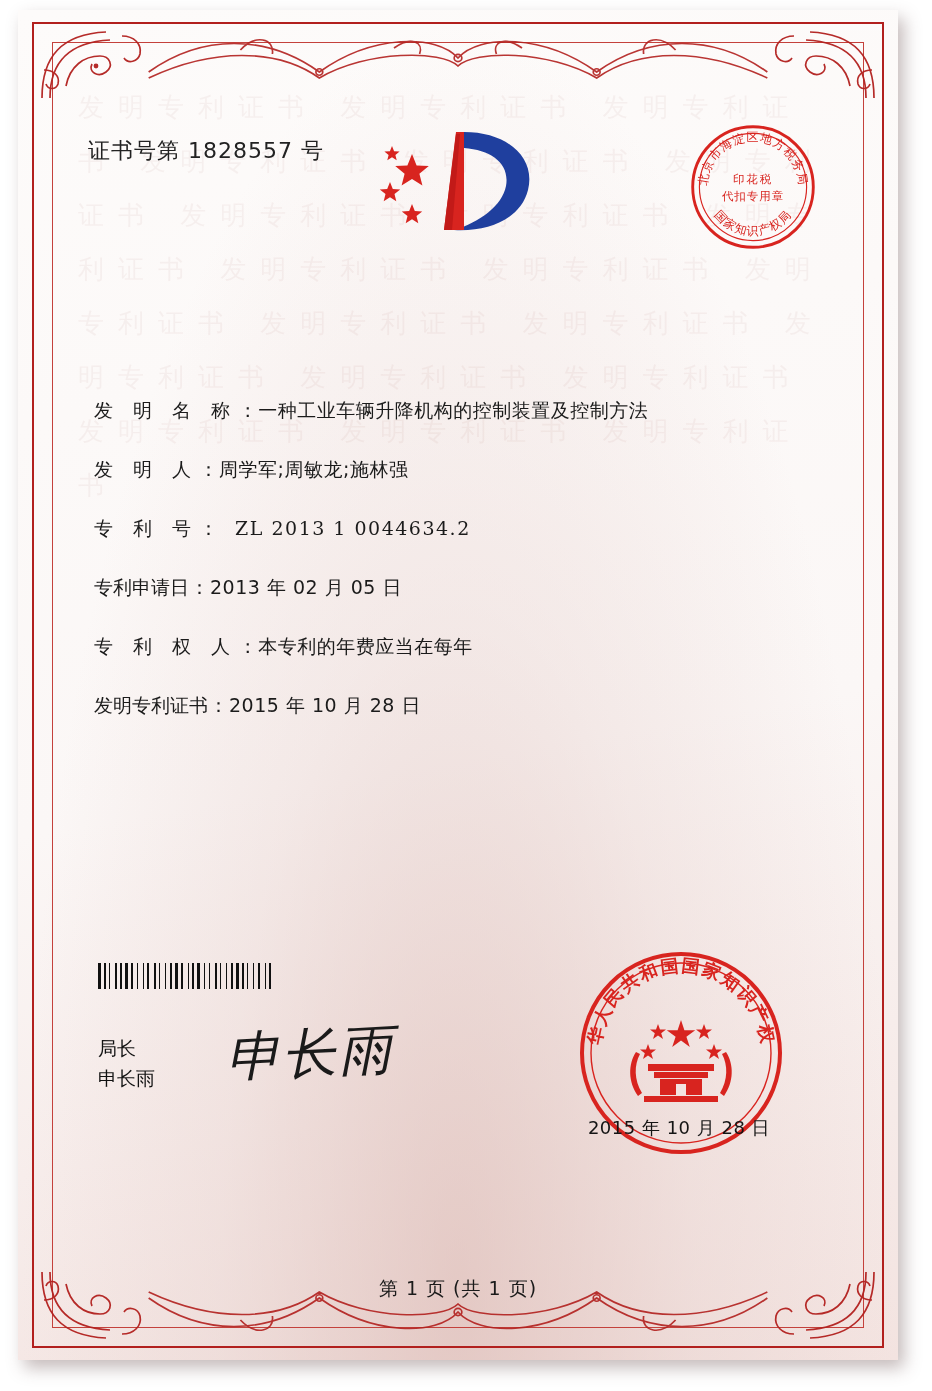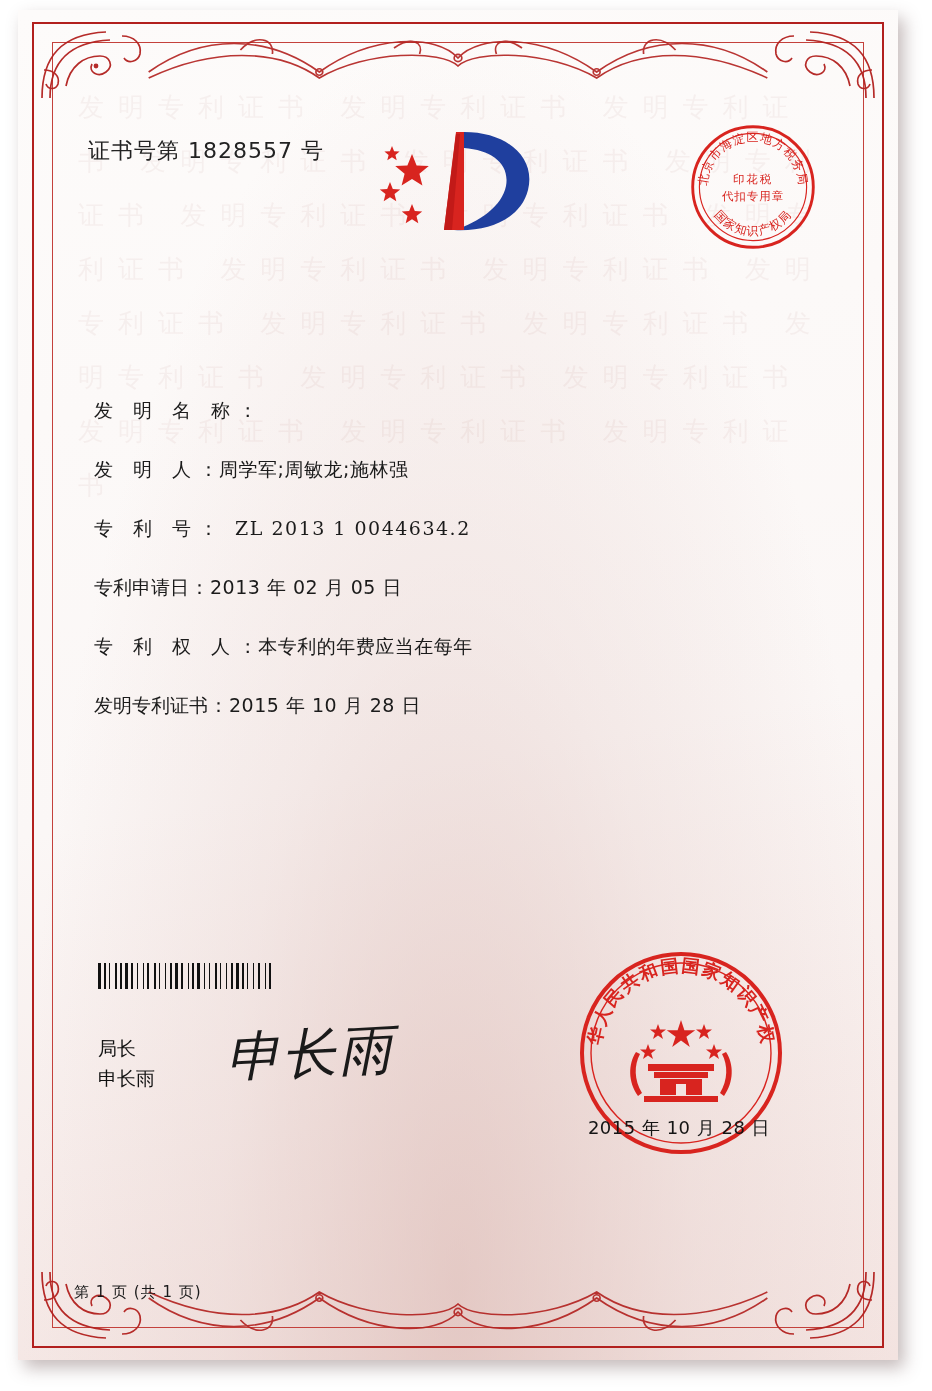--- a/index.html
+++ b/index.html
@@ -238,22 +238,22 @@
     font-size: 18px;
     color: #141414;
     font-family: "DejaVu Sans", sans-serif;
     letter-spacing: .5px;
   }
 
   .page-footer {
     position: absolute;
     left: 0; right: 0;
     bottom: 14px;
-    text-align: left;
-    font-size: 15px;
+    text-align: center;
+    font-size: 19px;
     color: #1a1a1a;
     font-family: "DejaVu Sans", sans-serif;
     letter-spacing: 1px;
   }
 </style>
 </head>
 <body>
 
 <div id="certificate">
 
@@ -375,20 +375,21 @@
         <text x="70" y="66" text-anchor="middle" font-family="DejaVu Sans, sans-serif" font-size="12" fill="#d8241f" letter-spacing="2">印花税</text>
         <text x="70" y="84" text-anchor="middle" font-family="DejaVu Sans, sans-serif" font-size="12" fill="#d8241f" letter-spacing="1">代扣专用章</text>
       </svg>
     </div>
 
 
     <div class="fields">
       <div class="field-row">
         <span class="field-label spread">发 明 名 称</span>
         <span class="field-sep">：</span>
+        <span class="field-value">一种工业车辆升降机构的控制装置及控制方法</span>
       </div>
       <div class="field-row">
         <span class="field-label spread">发     明     人</span>
         <span class="field-sep">：</span>
         <span class="field-value">周学军;周敏龙;施林强</span>
       </div>
       <div class="field-row">
         <span class="field-label spread">专     利     号</span>
         <span class="field-sep">：</span>
         <span class="field-value mono">ZL 2013 1 0044634.2</span>

